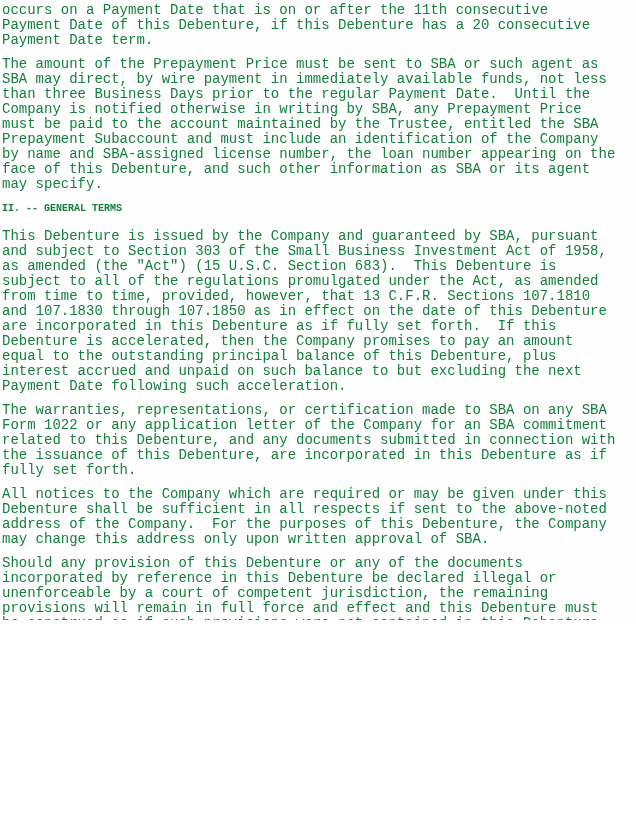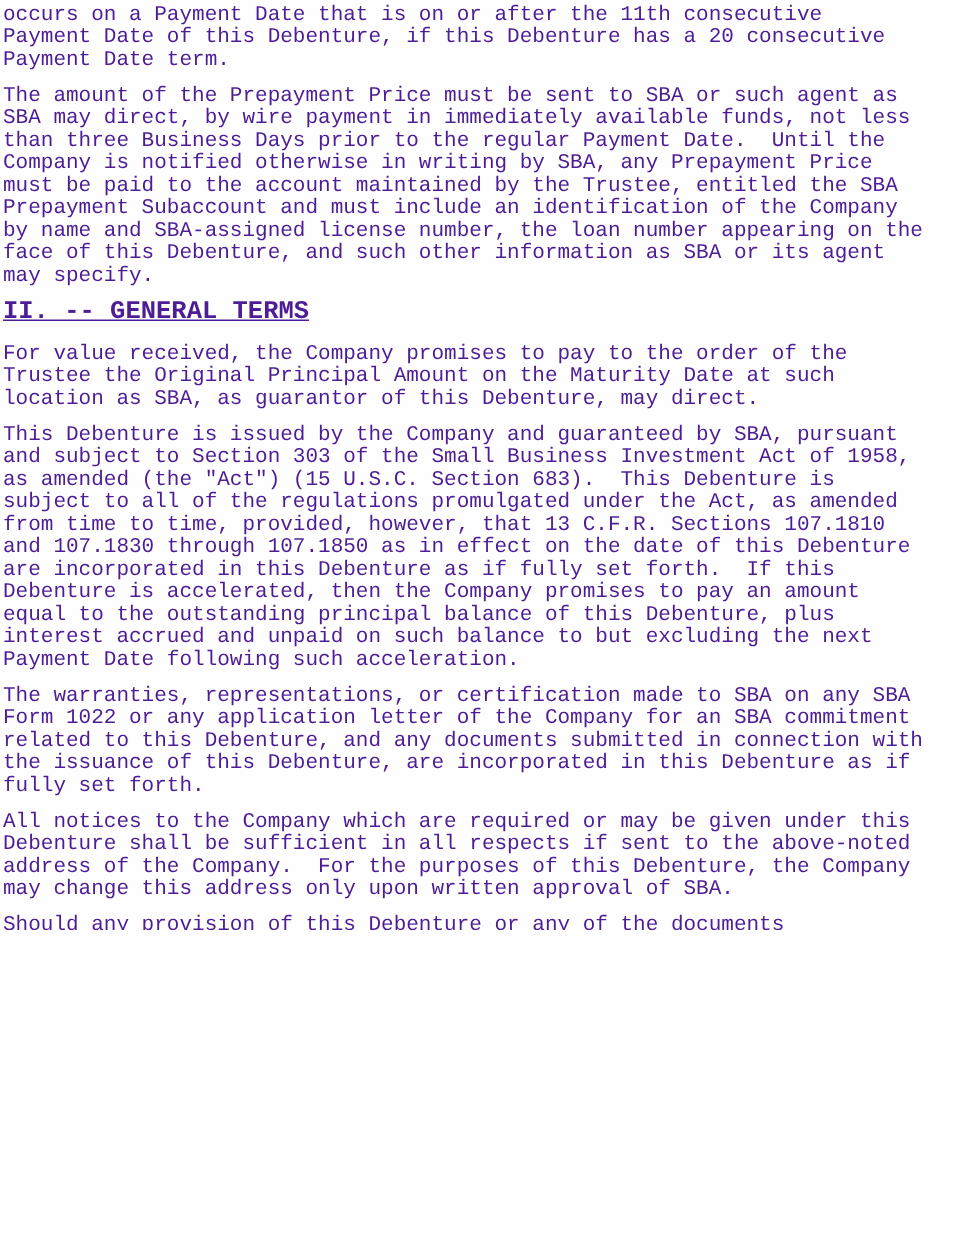--- a/index.html
+++ b/index.html
@@ -5,38 +5,37 @@
   html, body {
     margin: 0;
     padding: 0;
     background: #ffffff;
   }
   .page {
     position: relative;
     width: 636px;
     height: 620px;
     background: #fefefe;
-    color: #4c1d95;
+    color: #15803d;
     font-family: "Liberation Mono", "DejaVu Sans Mono", monospace;
     font-size: 14px;
     line-height: 15px;
     padding: 3px 0 0 2px;
     box-sizing: border-box;
     overflow: hidden;
   }
   .para {
     margin: 0 0 9px 0;
     white-space: pre-wrap;
     letter-spacing: 0px;
   }
   .heading {
     margin: 0 0 13px 0;
-    font-size: 17px;
+    font-size: 10px;
     font-weight: bold;
-    text-decoration: underline;
     white-space: pre-wrap;
   }
   .footer {
     margin: 74px 0 0 230px;
     white-space: pre;
   }
 </style>
 </head>
 <body>
 
@@ -47,23 +46,20 @@
   <p class="para">The amount of the Prepayment Price must be sent to SBA or such agent as
 SBA may direct, by wire payment in immediately available funds, not less
 than three Business Days prior to the regular Payment Date.  Until the
 Company is notified otherwise in writing by SBA, any Prepayment Price
 must be paid to the account maintained by the Trustee, entitled the SBA
 Prepayment Subaccount and must include an identification of the Company
 by name and SBA-assigned license number, the loan number appearing on the
 face of this Debenture, and such other information as SBA or its agent
 may specify.</p>
   <h2 class="heading">II. -- GENERAL TERMS</h2>
-  <p class="para">For value received, the Company promises to pay to the order of the
-Trustee the Original Principal Amount on the Maturity Date at such
-location as SBA, as guarantor of this Debenture, may direct.</p>
   <p class="para">This Debenture is issued by the Company and guaranteed by SBA, pursuant
 and subject to Section 303 of the Small Business Investment Act of 1958,
 as amended (the "Act") (15 U.S.C. Section 683).  This Debenture is
 subject to all of the regulations promulgated under the Act, as amended
 from time to time, provided, however, that 13 C.F.R. Sections 107.1810
 and 107.1830 through 107.1850 as in effect on the date of this Debenture
 are incorporated in this Debenture as if fully set forth.  If this
 Debenture is accelerated, then the Company promises to pay an amount
 equal to the outstanding principal balance of this Debenture, plus
 interest accrued and unpaid on such balance to but excluding the next

